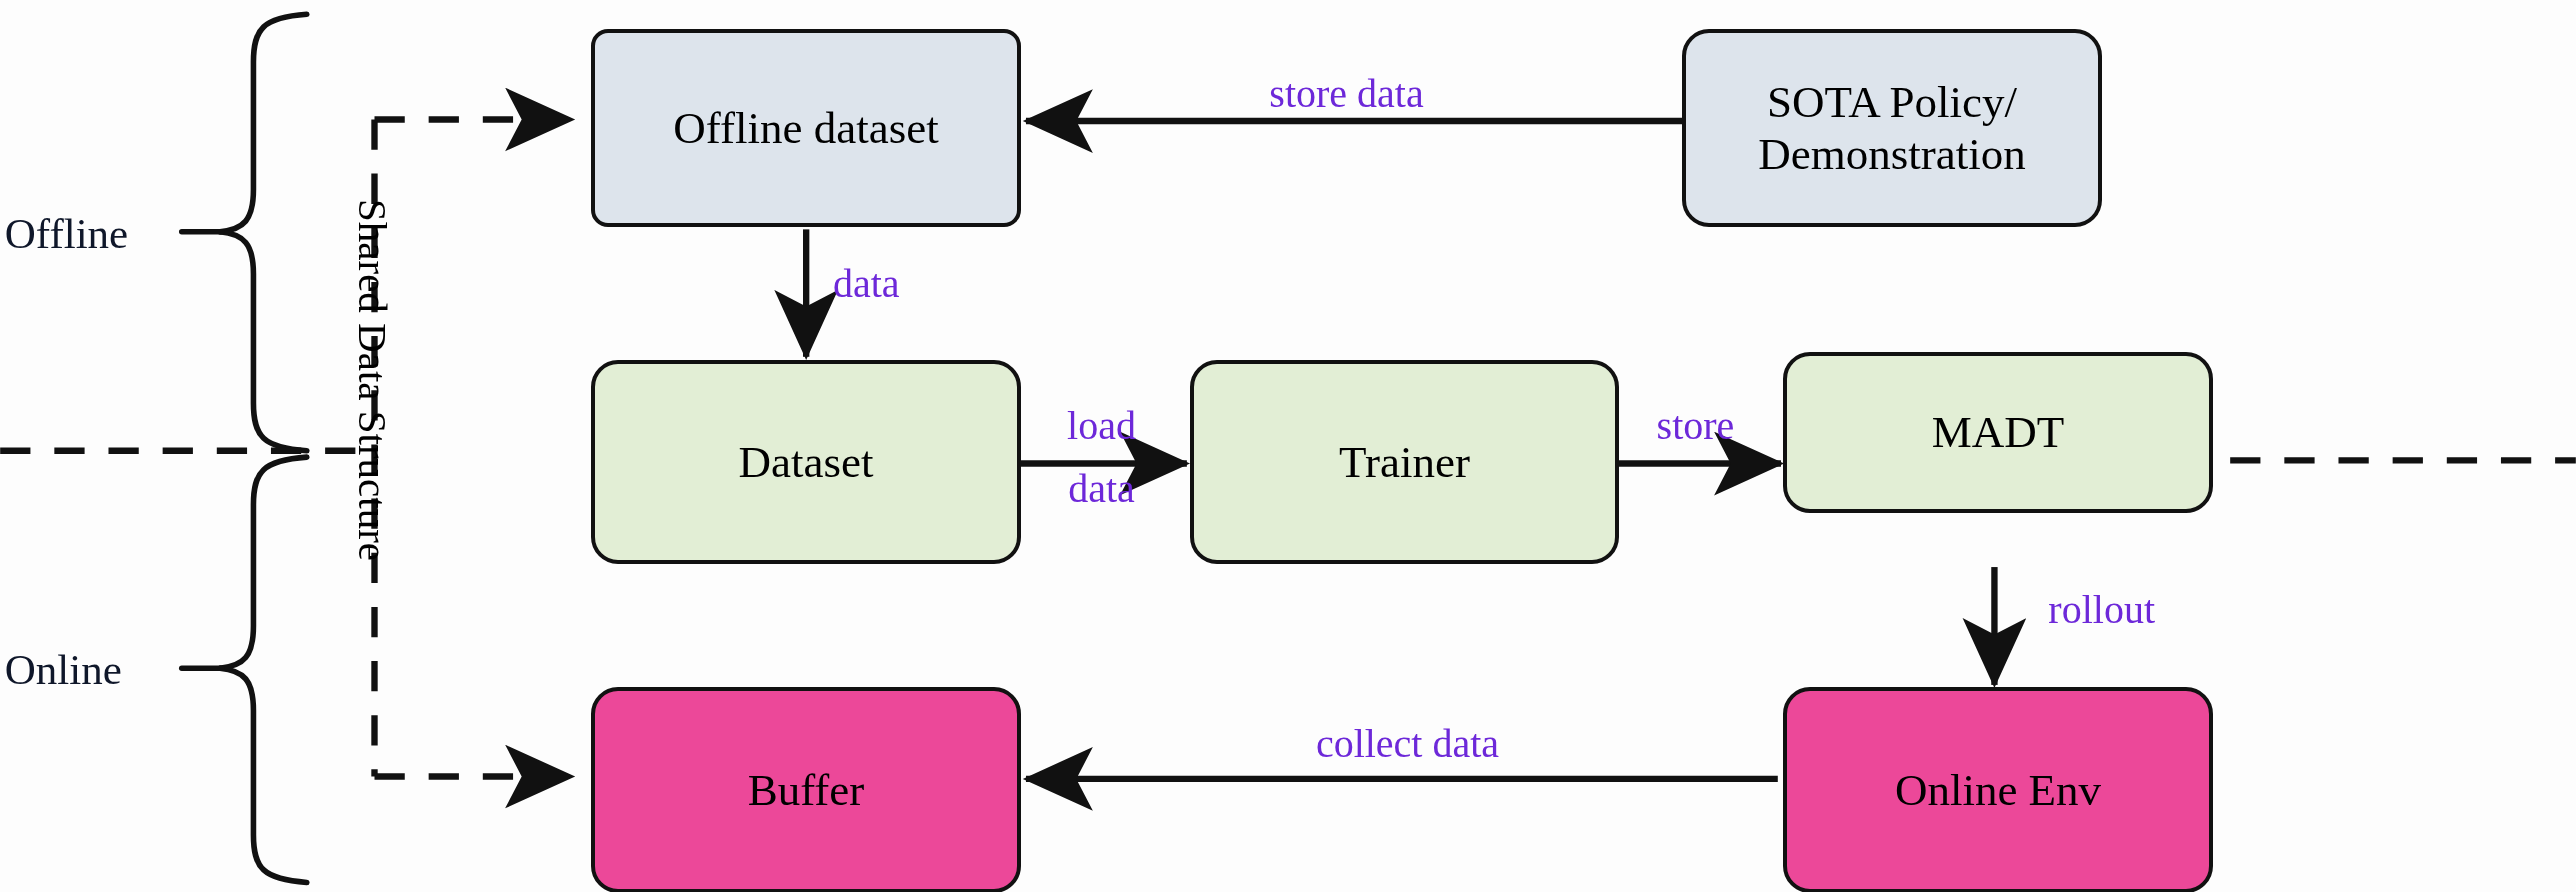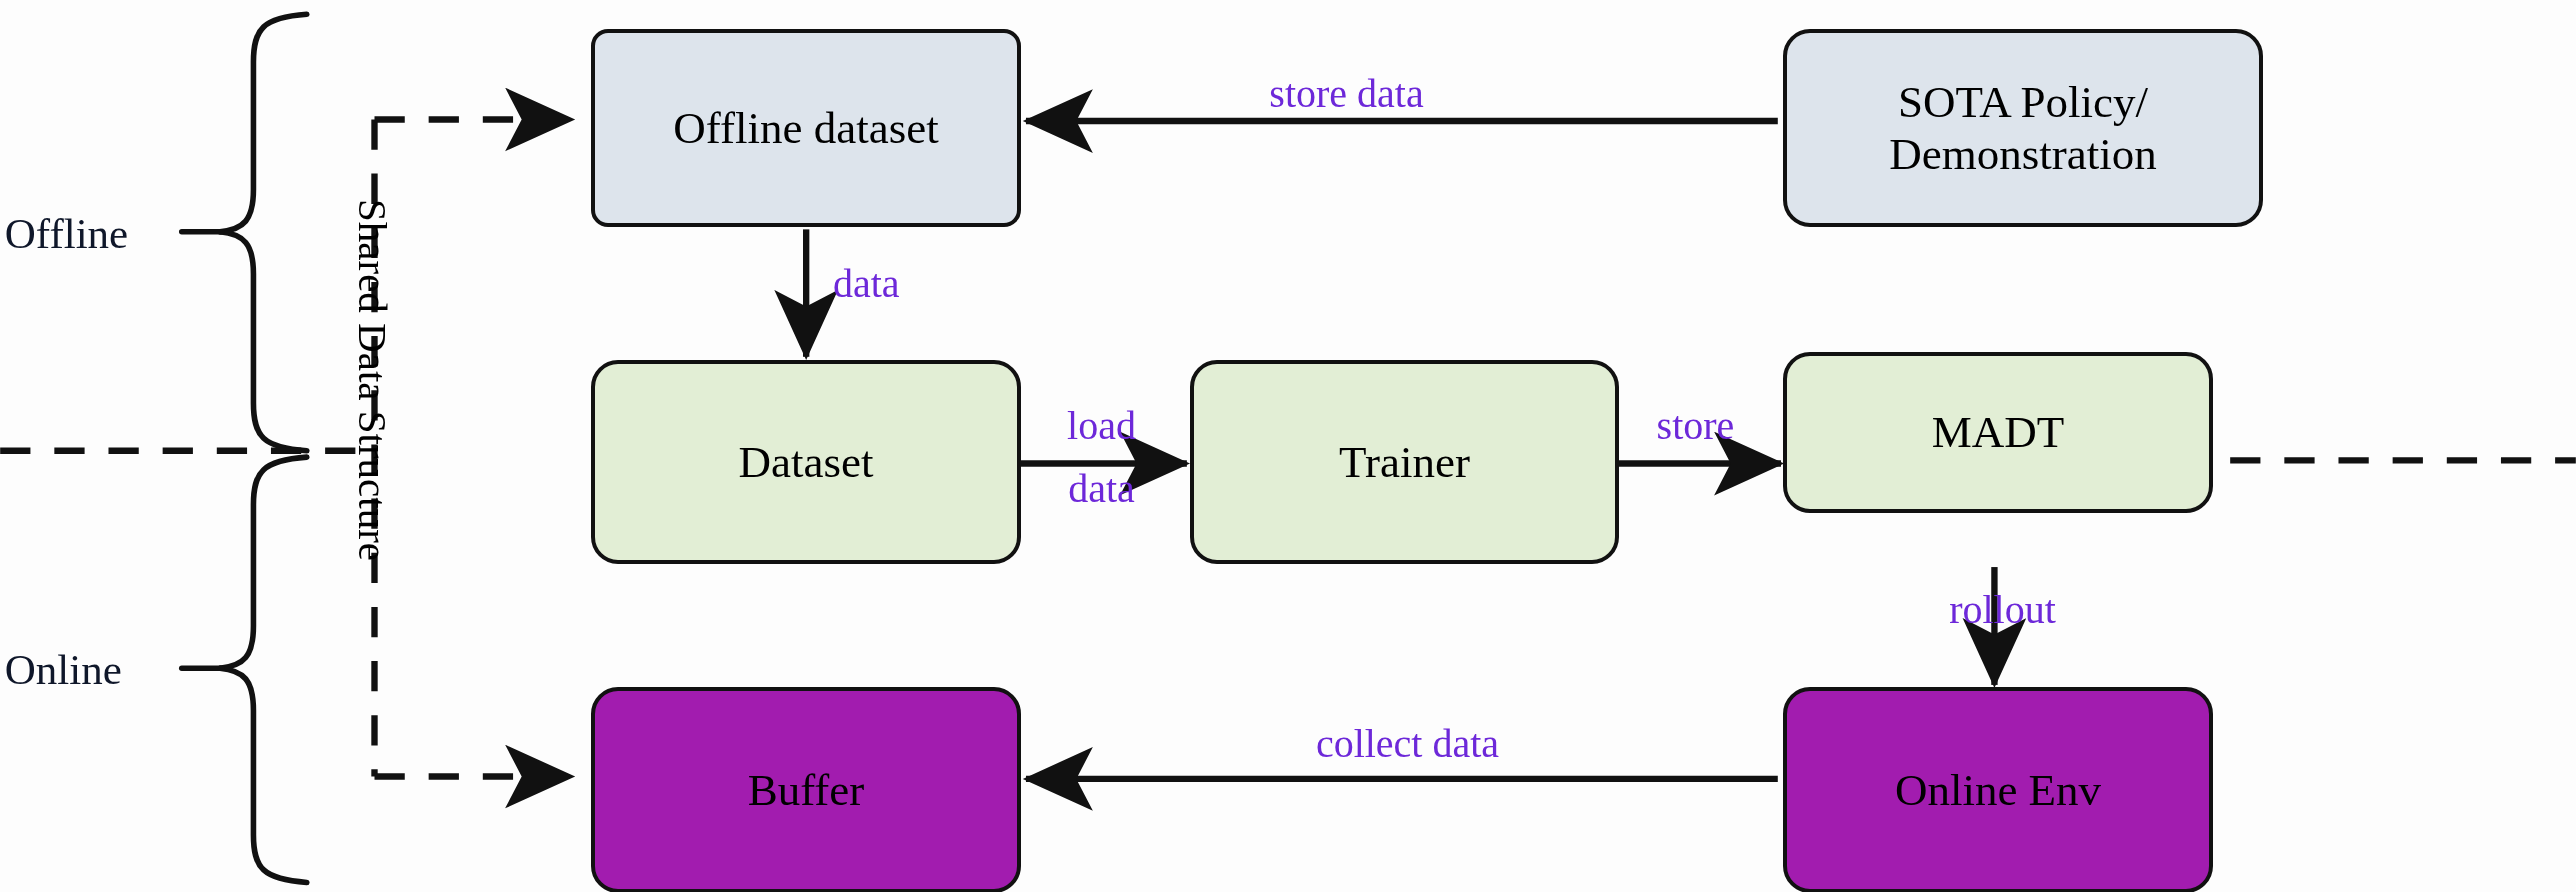--- a/index.html
+++ b/index.html
@@ -34,21 +34,21 @@
     align-items: center;
     justify-content: center;
     text-align: center;
     line-height: 1.16;
     font-size: 45px;
     color: #000000;
     z-index: 3;
   }
   .node-blue  { background: #dde4ec; }
   .node-green { background: #e2eed5; }
-  .node-pink  { background: #a21caf; }
+  .node-pink  { background: #ec4899; }
 
   .edge-label {
     position: absolute;
     font-size: 40px;
     line-height: 1.05;
     color: #6d28d9;
     white-space: pre;
     text-align: center;
     z-index: 4;
   }
@@ -116,21 +116,21 @@
     <line x1="2232" y1="978" x2="1288" y2="978" stroke="#111111" stroke-width="8" marker-end="url(#ah)"></line>
   </svg>
 
   <div class="side-label" style="left:4.8px; top:209px;">Offline</div>
   <div class="side-label" style="left:4.8px; top:645px;">Online</div>
 
   <div class="vertical-label" style="left:397px; top:199px;">Shared Data Structure</div>
 
   <div class="node node-blue" style="left:591px; top:29px; width:430px; height:198px;border-radius:17px;">Offline dataset</div>
 
-  <div class="node node-blue" style="left:1783px; top:29px; width:480px; height:198px; white-space:pre-line;">SOTA Policy/
+  <div class="node node-blue" style="left:1682px; top:29px; width:420px; height:198px; white-space:pre-line;">SOTA Policy/
 Demonstration</div>
 
   <div class="node node-green" style="left:591px; top:360px; width:430px; height:204px;">Dataset</div>
 
   <div class="node node-green" style="left:1190px; top:360px; width:429px; height:204px;">Trainer</div>
 
   <div class="node node-green" style="left:1783px; top:352px; width:430px; height:161px;">MADT</div>
 
   <div class="node node-pink" style="left:591px; top:687px; width:430px; height:206px;">Buffer</div>
 
@@ -138,18 +138,18 @@
 
   <div class="edge-label" style="left:1211px; top:73px; width:271px;">store data</div>
 
   <div class="edge-label" style="left:833px; top:263px; width:151px; text-align:left;">data</div>
 
   <div class="edge-label" style="left:1026px; top:405px; width:151px;">load</div>
   <div class="edge-label" style="left:1026px; top:468px; width:151px;">data</div>
 
   <div class="edge-label" style="left:1620px; top:405px; width:151px;">store</div>
 
-  <div class="edge-label" style="left:1903px; top:589px; width:199px; text-align:center;">rollout</div>
+  <div class="edge-label" style="left:1956px; top:589px; width:199px; text-align:right;">rollout</div>
 
   <div class="edge-label" style="left:1240px; top:723px; width:335px;">collect data</div>
 
 </div>
 
 
 </body></html>

